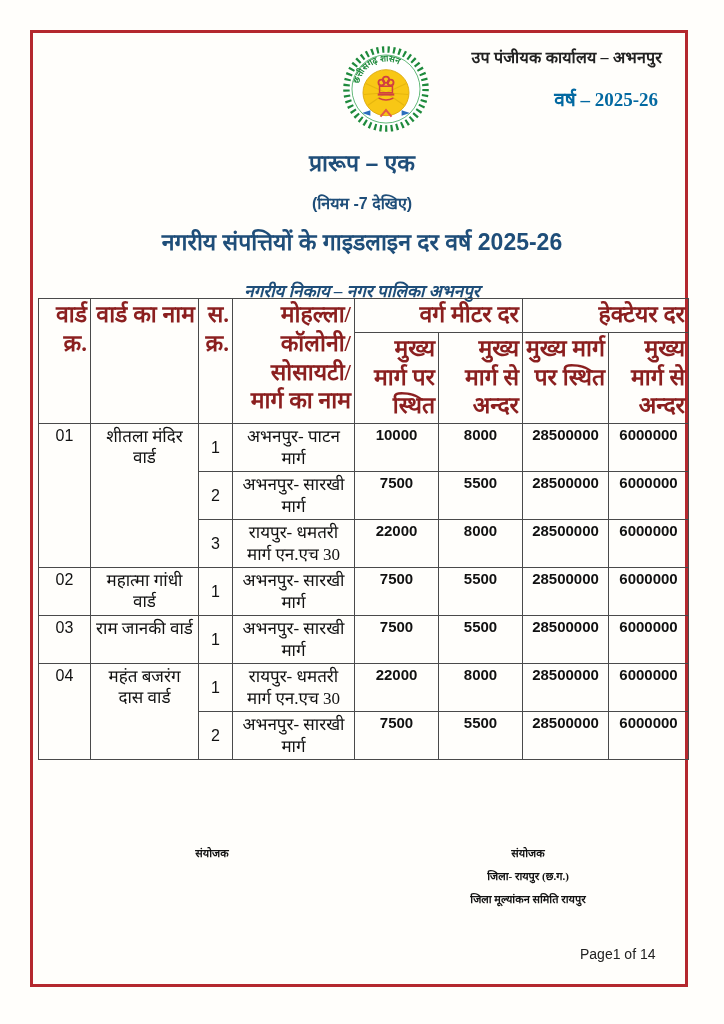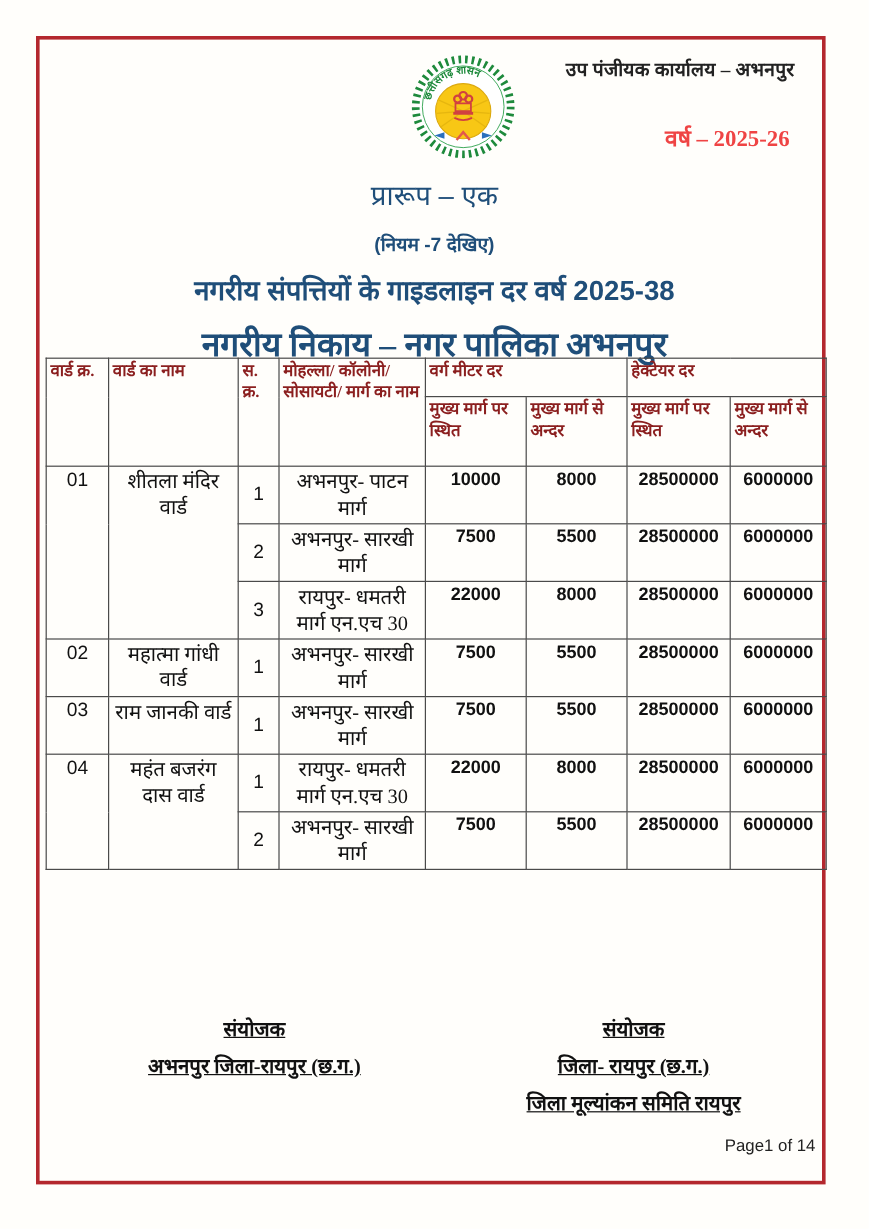--- a/index.html
+++ b/index.html
@@ -10,38 +10,38 @@
   .frame{
     position:absolute;left:30px;top:30px;width:658px;height:957px;
     border:3px solid #b4282e;box-sizing:border-box;
   }
   
   .emblem{position:absolute;left:340px;top:42px;width:92px;height:94px;}
   .office-line{
     position:absolute;top:46px;right:62px;font-size:16px;color:#222;
     font-weight:600;letter-spacing:.2px;
   }
-  .year-line{position:absolute;top:102px;right:66px;font-size:19px;color:#ef4444;font-weight:600;}
+  .year-line{position:absolute;top:86px;right:66px;font-size:19px;color:#0369a1;font-weight:600;}
   
   .title-block{position:absolute;left:0;top:146px;width:724px;text-align:center;color:#1f4e79;}
-  .t1{font-size:23px;font-weight:normal;font-family:"Liberation Sans","DejaVu Sans",sans-serif;}
+  .t1{font-size:23px;font-weight:bold;font-family:"Liberation Sans","DejaVu Sans",sans-serif;}
   .t2{font-size:16px;font-weight:bold;margin-top:14px;font-family:"Liberation Sans","DejaVu Sans",sans-serif;}
   .t3{font-size:23px;font-weight:bold;margin-top:11px;font-family:"Liberation Sans","DejaVu Sans",sans-serif;}
-  .t4{font-size:28px;font-weight:600;margin-top:10px;font-family:"Liberation Serif","DejaVu Serif",serif;}
+  .t4{font-size:17px;font-weight:600;margin-top:22px;font-family:"Liberation Serif","DejaVu Serif",serif;font-style:italic;}
   
   table.rates{
     position:absolute;left:38px;top:298px;width:650px;border-collapse:collapse;
     table-layout:fixed;
   }
   table.rates th,table.rates td{
     border:1px solid #4a4a4a;box-sizing:border-box;overflow:hidden;
     padding:2px 3px;line-height:1.25;
   }
   table.rates th{
-    color:#8b1f1f;font-weight:bold;font-size:14px;vertical-align:top;text-align:left;
+    color:#8b1f1f;font-weight:bold;font-size:23px;vertical-align:top;text-align:right;
   }
   th.group-hdr{vertical-align:middle;height:32px;}
   td.cell-wardno{
     vertical-align:top;text-align:center;font-family:"Liberation Sans","DejaVu Sans",sans-serif;
     font-size:16px;padding-top:8px;color:#111;
   }
   td.cell-wardname{vertical-align:top;text-align:center;font-size:17px;padding-top:6px;color:#111;margin-top:12px;}
   td.cell-sno{
     vertical-align:middle;text-align:center;font-family:"Liberation Sans","DejaVu Sans",sans-serif;
     font-size:16px;color:#111;
@@ -49,23 +49,23 @@
   td.cell-road{vertical-align:middle;text-align:center;font-size:17px;color:#111;}
   td.cell-num{
     vertical-align:top;text-align:center;font-family:Liberation Sans, sans-serif;
     font-weight:bold;font-size:15px;padding-top:9px;color:#111;
   }
   tr.data-row{height:48px;}
   
   .sig-block{position:absolute;top:845px;width:280px;text-align:center;color:#111;}
   .sig-left{left:72px;}
   .sig-right{left:388px;}
-  .sig-block div{font-size:17px;font-weight:600;margin-bottom:8px;text-decoration:underline;}
+  .sig-block div{font-size:11px;font-weight:600;margin-bottom:8px;}
   .page-number{
-    position:absolute;left:604px;top:946px;font-size:14px;color:#222;
+    position:absolute;left:580px;top:946px;font-size:14px;color:#222;
     font-family:"Liberation Sans","DejaVu Sans",sans-serif;
   }
 </style>
 </head>
 <body>
 
 <div class="page">
   <div class="frame"></div>
 
   <div class="emblem">
@@ -102,21 +102,21 @@
       </g>
     </svg>
   </div>
 
   <div class="office-line">उप पंजीयक कार्यालय – अभनपुर</div>
   <div class="year-line">वर्ष – 2025-26</div>
 
   <div class="title-block">
     <div class="t1">प्रारूप – एक</div>
     <div class="t2">(नियम -7 देखिए)</div>
-    <div class="t3">नगरीय संपत्तियों के गाइडलाइन दर वर्ष 2025-38</div>
+    <div class="t3">नगरीय संपत्तियों के गाइडलाइन दर वर्ष 2025-26</div>
     <div class="t4">नगरीय निकाय – नगर पालिका  अभनपुर</div>
   </div>
 
   <table class="rates">
     <colgroup>
       <col style="width:52px">
         <col style="width:108px">
         <col style="width:34px">
         <col style="width:122px">
       <col style="width:84px">
@@ -203,21 +203,20 @@
           <td class="cell-num">7500</td>
           <td class="cell-num">5500</td>
           <td class="cell-num">28500000</td>
           <td class="cell-num">6000000</td>
         </tr>
       </tbody>
   </table>
 
   <div class="sig-block sig-left">
     <div>संयोजक</div>
-    <div>अभनपुर जिला-रायपुर (छ.ग.)</div>
   </div>
   <div class="sig-block sig-right">
     <div>संयोजक</div>
     <div>जिला- रायपुर (छ.ग.)</div>
     <div>जिला मूल्यांकन समिति रायपुर</div>
   </div>
 
   <div class="page-number">Page1 of 14</div>
 </div>
 

